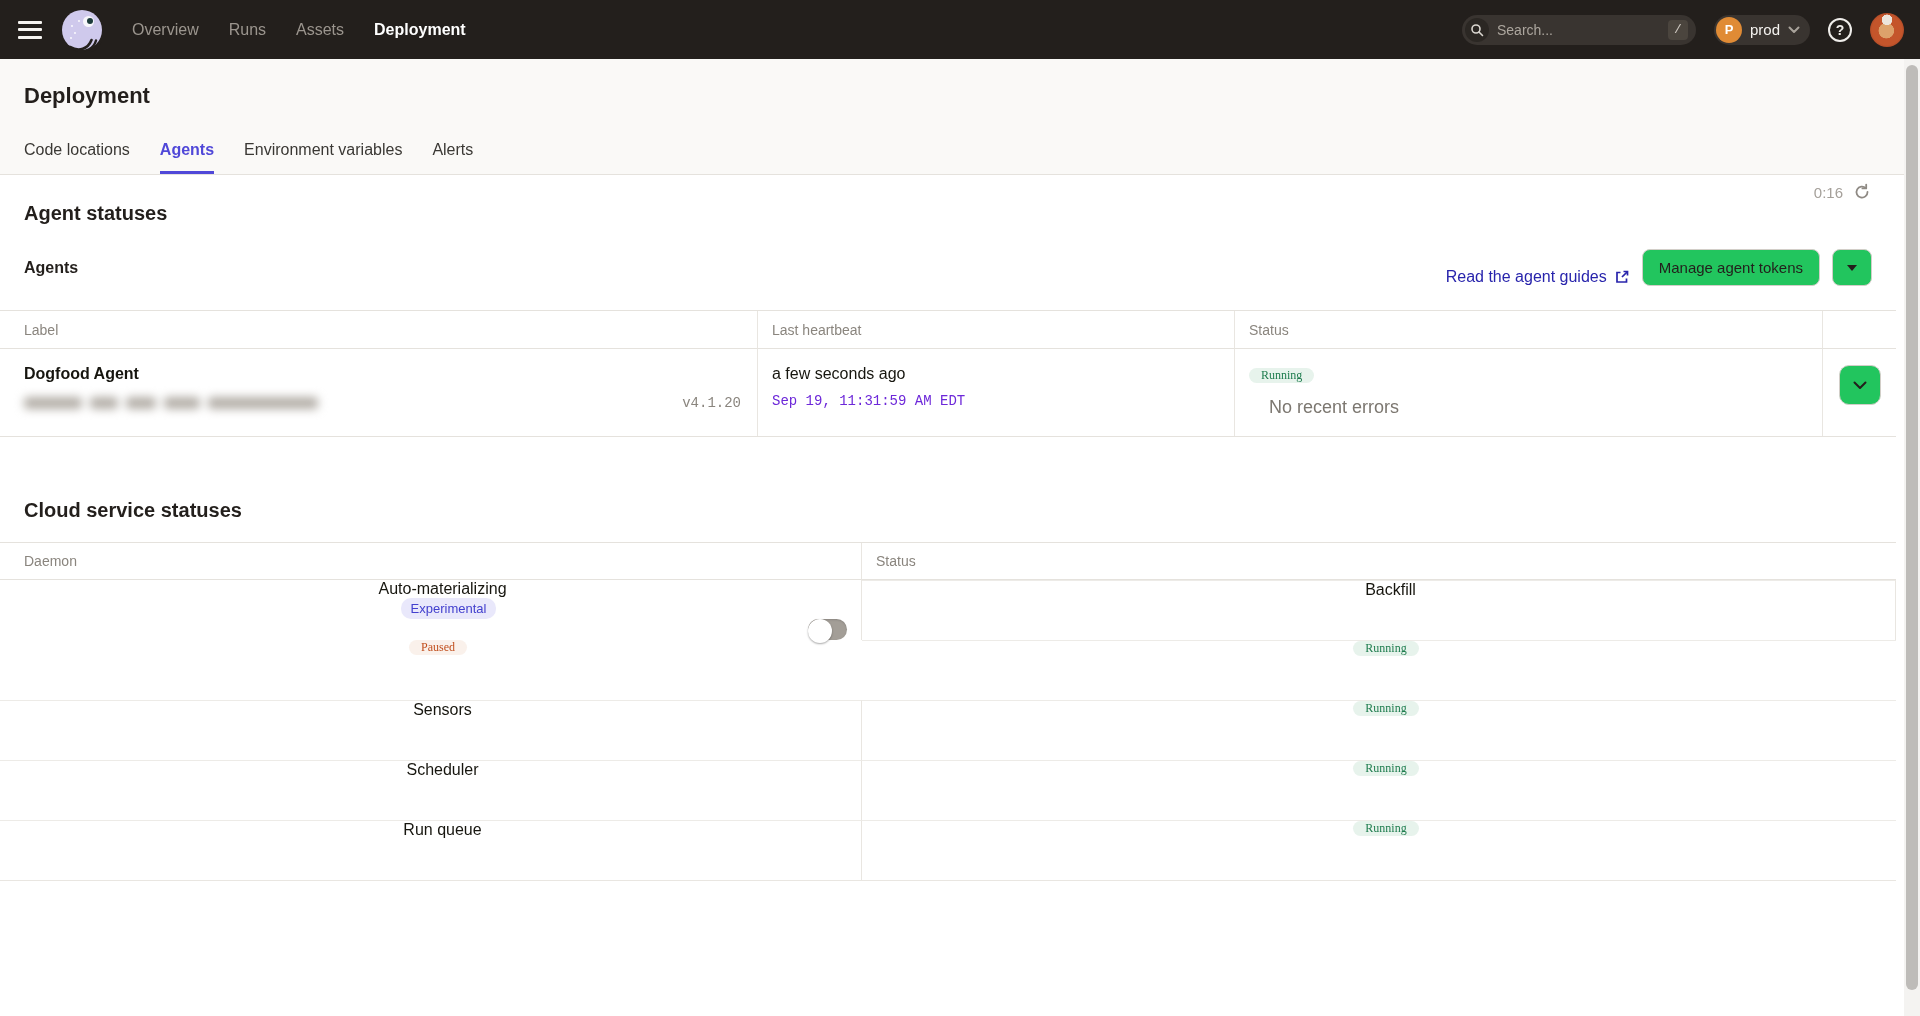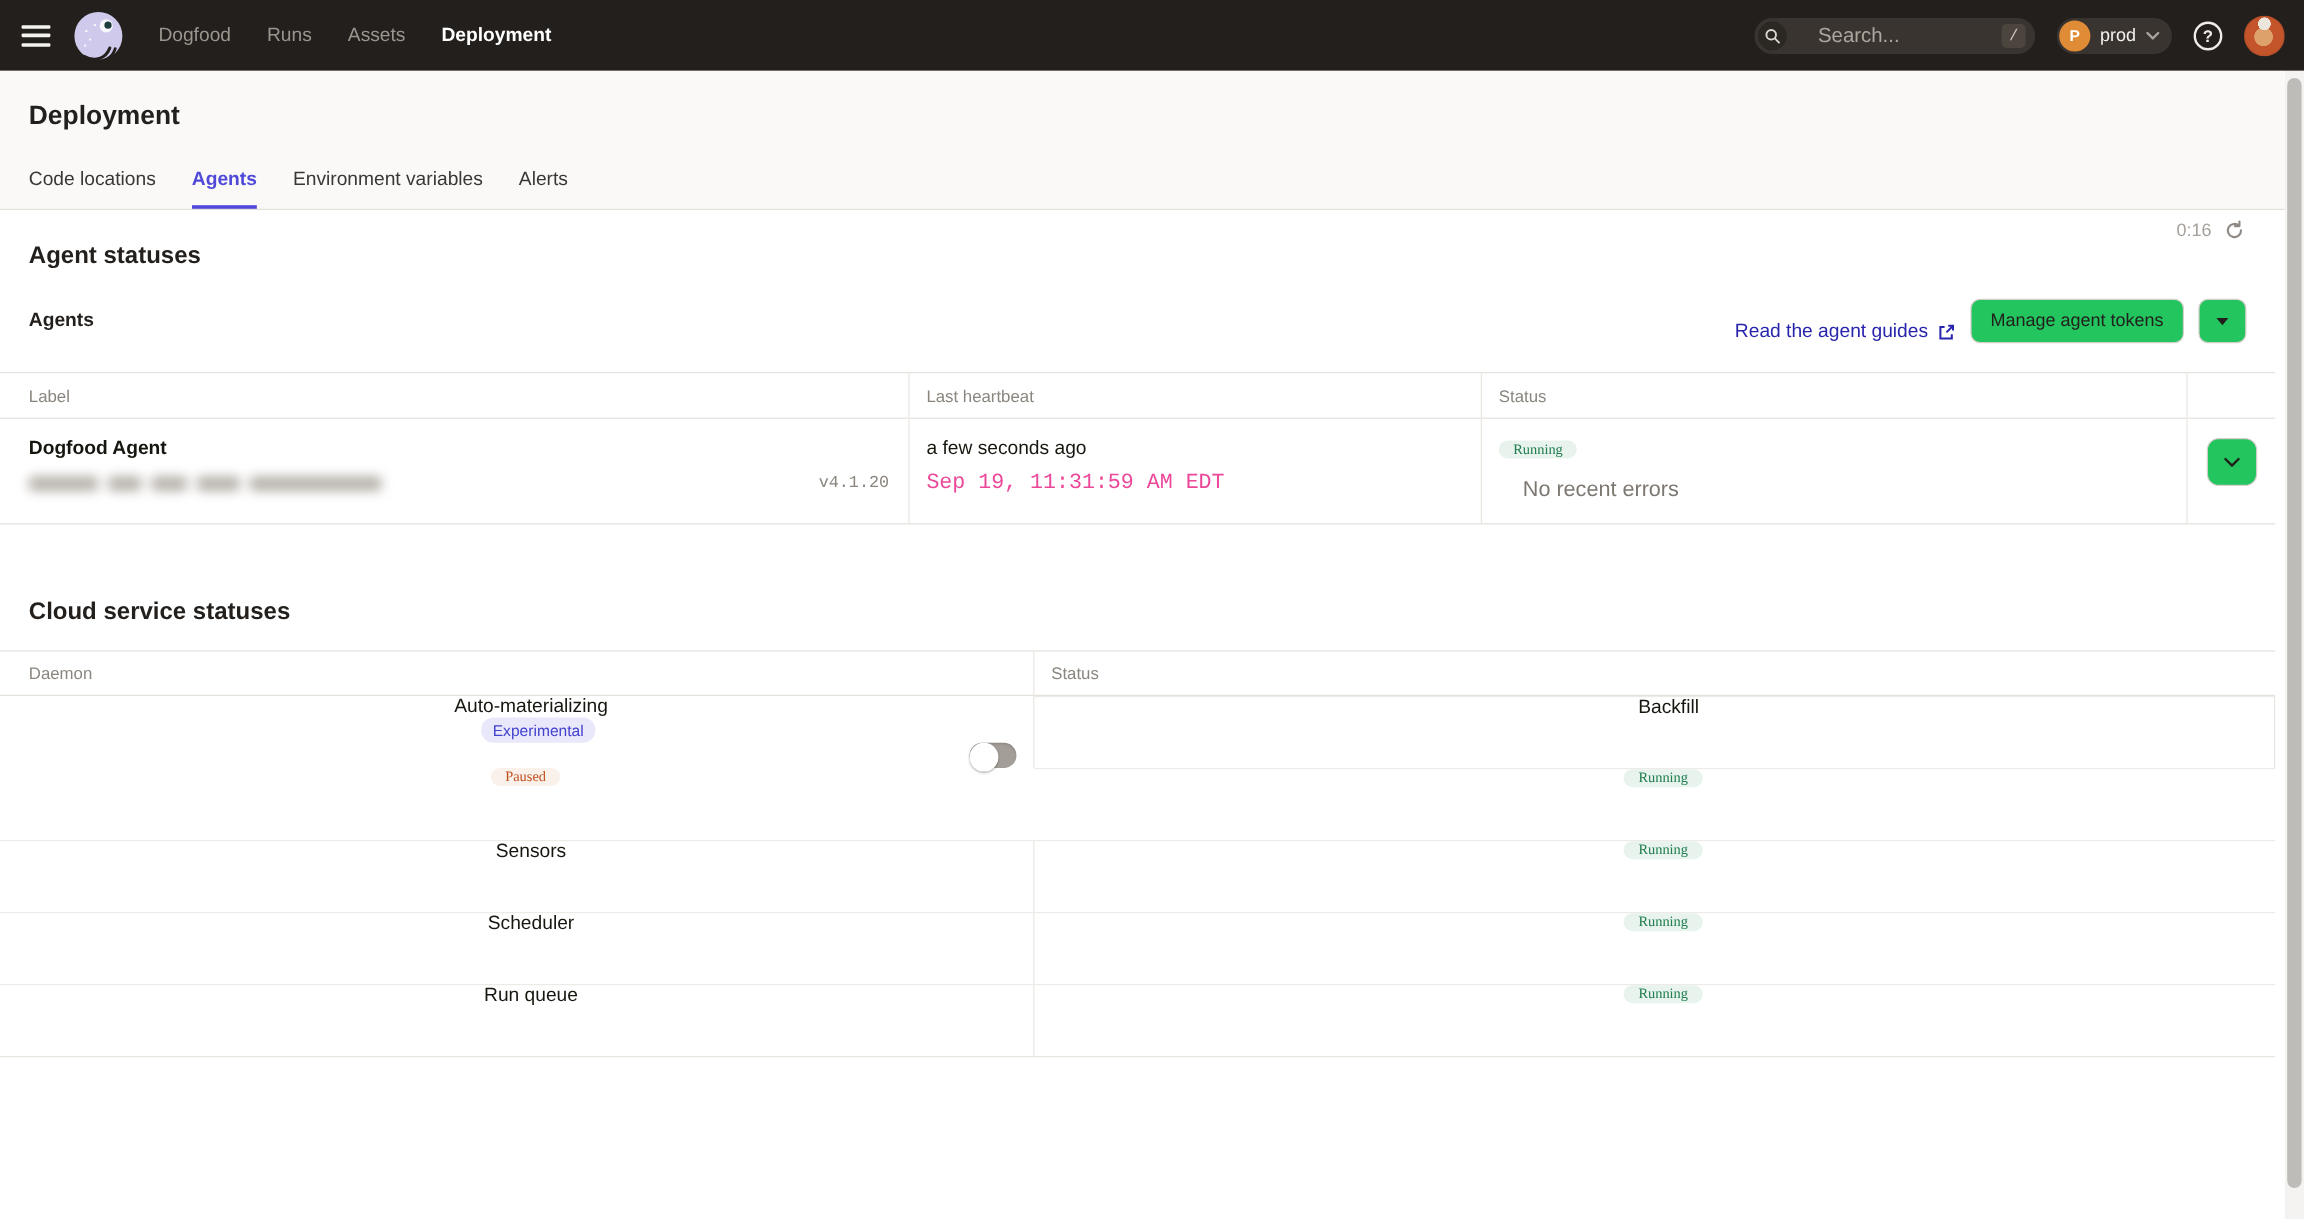--- a/index.html
+++ b/index.html
@@ -20,21 +20,21 @@
   .hamburger span { display:block; height:3px; background:#f5f3f0; border-radius:1px; }
   .logo { width:44px; height:44px; margin-right:28px; }
   .nav-links { display:flex; align-items:center; gap:30px; font-size:16px; }
   .nav-link { color:#9b958e; cursor:pointer; }
   .nav-link.active { color:#ffffff; font-weight:700; }
   .topnav-right { margin-left:auto; display:flex; align-items:center; gap:18px; }
   .searchbox { width:234px; height:30px; border-radius:15px; background:#393430;
     display:flex; align-items:center; padding:0 8px 0 3px; }
   .search-mag { width:24px; height:24px; border-radius:50%; background:#2b2723;
     display:flex; align-items:center; justify-content:center; }
-  .search-text { color:#aca69e; font-size:17px; margin-left:26px; }
+  .search-text { color:#aca69e; font-size:14px; margin-left:8px; }
   .search-kbd { margin-left:auto; width:20px; height:20px; border-radius:4px;
     background:#4b453e; color:#cfc9c1; font-size:13px; display:flex;
     align-items:center; justify-content:center; }
   .org-pill { height:30px; border-radius:15px; background:#393430; display:flex;
     align-items:center; gap:8px; padding:0 10px 0 2px; cursor:pointer; }
   .org-avatar { width:26px; height:26px; border-radius:50%; background:#e08b35;
     color:#ffffff; font-size:13px; font-weight:700; display:flex;
     align-items:center; justify-content:center; }
   .org-name { color:#f4f2ef; font-size:15px; }
   .help-icon { width:24px; height:24px; border-radius:50%;
@@ -88,21 +88,21 @@
   .cell-pad { padding-left:14px; }
   .cell-pad-first { padding-left:24px; }
   .col-line { border-right:1px solid #e9e6e1; }
   .agent-name { font-size:16px; font-weight:700; color:#16150f; }
   .agent-id-row { display:flex; align-items:center; justify-content:space-between;
     margin-top:12px; padding-right:16px; }
   .redacted { display:flex; gap:8px; filter:blur(5px); }
   .redacted i { display:block; height:12px; border-radius:4px; background:#b3aea7; }
   .version { font-size:14px; color:#8a857e; }
   .hb-rel { font-size:16px; color:#17160f; }
-  .hb-abs { font-size:18px; color:#ec4899; margin-top:10px; }
+  .hb-abs { font-size:14px; color:#6d28d9; margin-top:10px; }
   .badge { display:inline-block; border-radius:8px; padding:0 12px; font-size:12px;font-family:Liberation Serif, serif; }
   .badge-running { background:#e7f3ec; color:#1e7c4e; }
   .badge-paused { background:#faf1eb; color:#c14f1e; }
   .no-errors { font-size:18px; color:#7c7770; margin-top:14px;margin-left:20px; }
   .row-actions { display:flex; justify-content:center; }
   .btn-expand { width:42px; height:40px; border-radius:10px; margin-top:0; }
 
   
   .cloud-heading { margin-top:62px; }
   .cloud-table { margin:20px 24px 0 0; border-top:1px solid #e5e2dd;
@@ -144,21 +144,21 @@
     <circle cx="30" cy="13" r="3" fill="#1d3c3c"></circle>
     <path d="M10 39 C 19 44, 28 41, 31.5 32" stroke="#231f1c" stroke-width="2.6" fill="none" stroke-linecap="round"></path>
     <path d="M17 42.5 C 26 45, 34 40, 36 32.5" stroke="#231f1c" stroke-width="2.4" fill="none" stroke-linecap="round"></path>
     <path d="M26 44 C 32 44, 38 40, 40 34.5" stroke="#231f1c" stroke-width="2.2" fill="none" stroke-linecap="round"></path>
     <circle cx="12" cy="18" r="0.9" fill="#ffffff"></circle>
     <circle cx="15" cy="25" r="0.9" fill="#ffffff"></circle>
     <circle cx="11" cy="30" r="0.9" fill="#ffffff"></circle>
     <circle cx="19" cy="13" r="0.9" fill="#ffffff"></circle>
   </svg>
   <div class="nav-links">
-    <span class="nav-link">Dogfood</span>
+    <span class="nav-link">Overview</span>
     <span class="nav-link">Runs</span>
     <span class="nav-link">Assets</span>
     <span class="nav-link active">Deployment</span>
   </div>
   <div class="topnav-right">
     <div class="searchbox">
       <span class="search-mag">
         <svg width="14" height="14" viewBox="0 0 14 14">
           <circle cx="6" cy="6" r="4" stroke="#dad6d0" stroke-width="1.6" fill="none"></circle>
           <line x1="9" y1="9" x2="12.5" y2="12.5" stroke="#dad6d0" stroke-width="1.6" stroke-linecap="round"></line>

